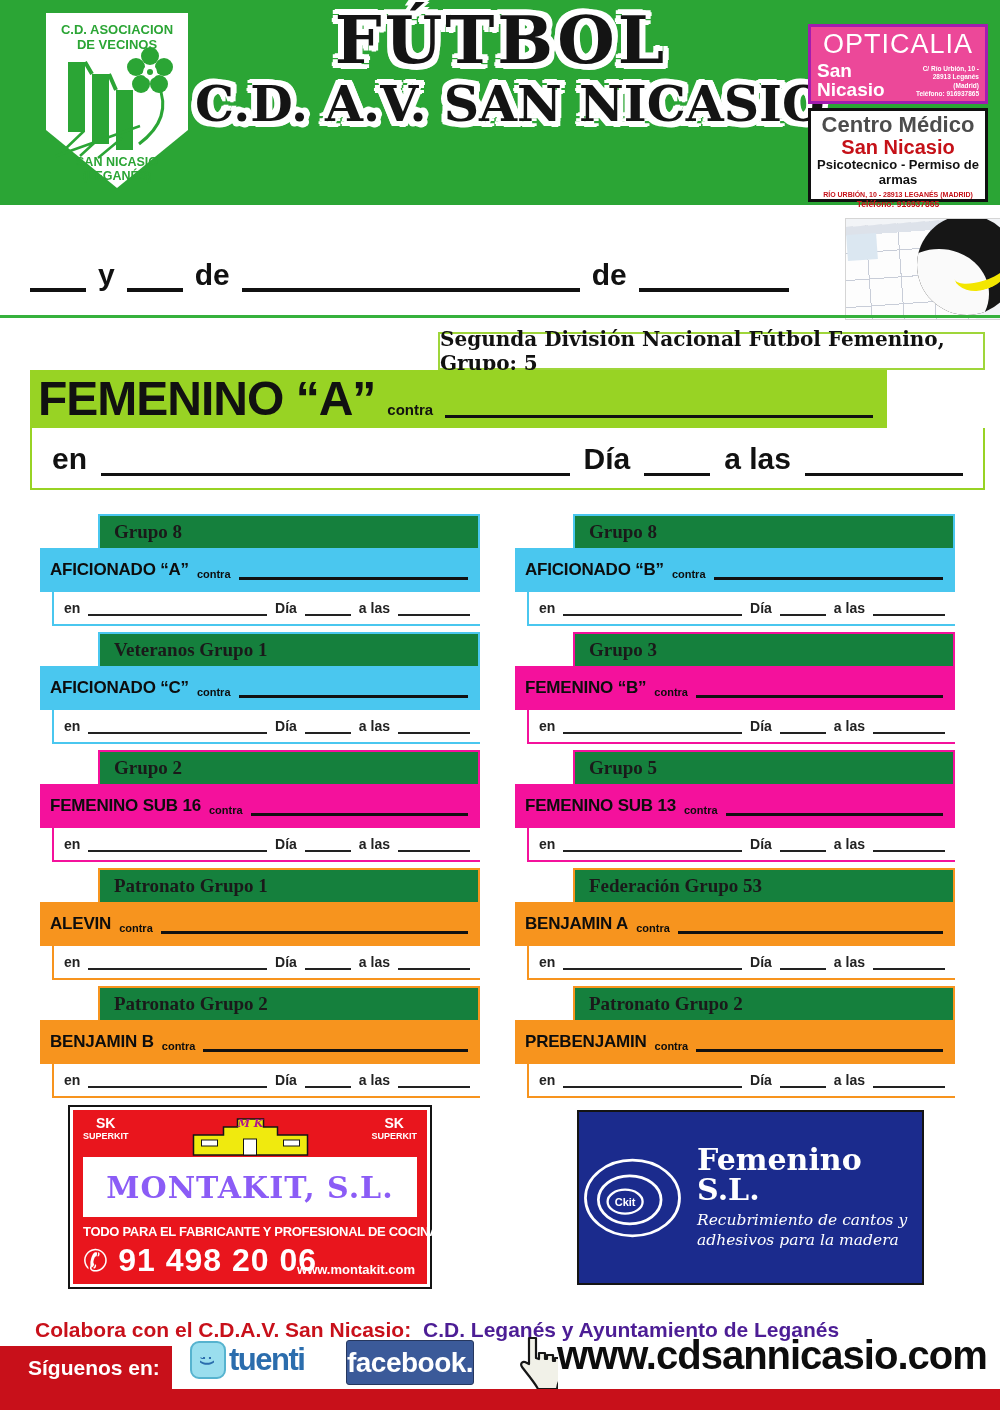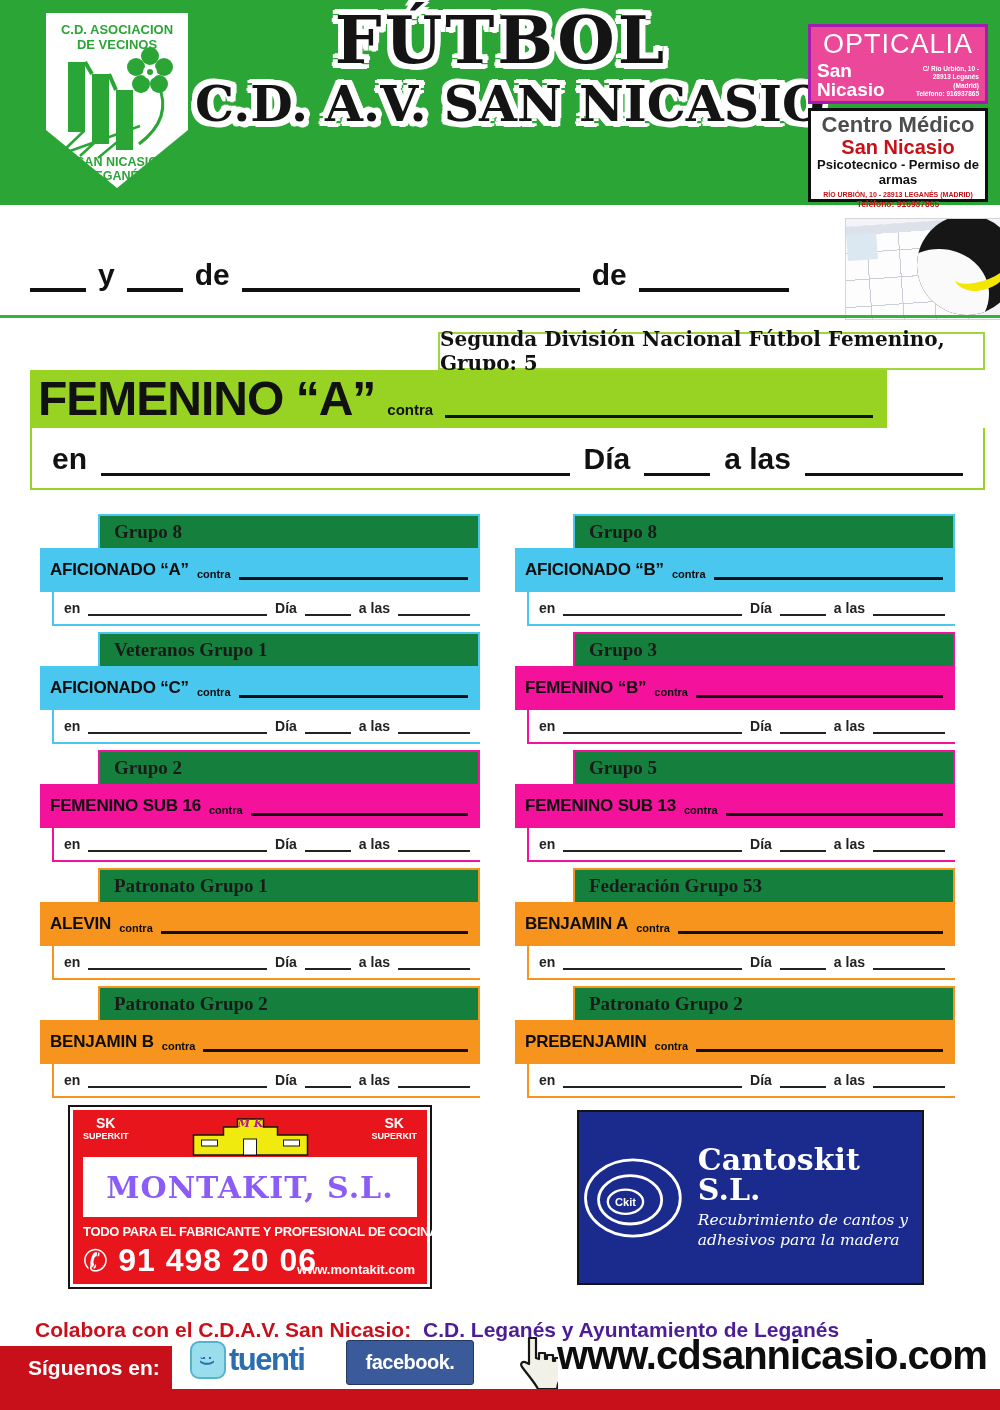--- a/index.html
+++ b/index.html
@@ -114,21 +114,21 @@
             display:flex;align-items:center;padding-left:28px;box-sizing:border-box;
             font-size:21px;font-weight:bold;}
   .tuenti{position:absolute;left:190px;top:1341px;display:flex;align-items:center;}
   .tuenti-icon{width:32px;height:34px;background:#9adeee;border:2px solid #56b3cf;border-radius:9px;
                color:#2b6dad;display:flex;align-items:center;justify-content:center;
                font-weight:bold;font-size:15px;}
   .tuenti-icon span{display:inline-block;transform:rotate(90deg);}
   .tuenti-text{font-size:31px;font-weight:bold;color:#2b6dad;letter-spacing:-1.5px;margin-left:3px;}
   .facebook{position:absolute;left:346px;top:1340px;width:126px;height:43px;background:#3b5a99;
             border:1px solid #26375e;border-radius:3px;color:#fff;display:flex;align-items:center;
-            justify-content:center;font-size:20px;font-weight:bold;letter-spacing:-0.5px;}
+            justify-content:center;font-size:28px;font-weight:bold;letter-spacing:-0.5px;}
   .hand-icon{position:absolute;left:514px;top:1334px;}
   .url{position:absolute;left:557px;top:1333px;font-size:40px;font-weight:bold;letter-spacing:-1px;color:#0d0d0d;}
   .bottom-strip{position:absolute;left:0;top:1389px;width:1000px;height:21px;background:#c8101a;}
 </style>
 </head>
 <body>
 
 <div class="page">
 
   <div class="header">
@@ -435,21 +435,21 @@
   </div>
 
   <div class="cantoskit">
     <svg width="112" height="100" viewBox="0 0 115 100">
       <ellipse cx="58" cy="50" rx="51" ry="41" stroke="#fff" stroke-width="3" fill="none"></ellipse>
       <ellipse cx="55" cy="52" rx="34" ry="26" stroke="#fff" stroke-width="3" fill="none"></ellipse>
       <ellipse cx="50" cy="54" rx="19" ry="13" stroke="#fff" stroke-width="2.5" fill="none"></ellipse>
       <text x="50" y="59" font-size="12" font-weight="bold" fill="#fff" text-anchor="middle" font-family="Liberation Sans, sans-serif">Ckit</text>
     </svg>
     <div class="ck-text">
-      <div class="ck-name">Cantoskit S.L.</div>
+      <div class="ck-name">Femenino S.L.</div>
       <div class="ck-sub">
         <div>Recubrimiento de cantos y</div>
         <div>adhesivos para la madera</div>
       </div>
     </div>
   </div>
 
   <div class="colabora">
     <span class="red">Colabora con el C.D.A.V. San Nicasio:</span>
     <span class="blk">C.D. Leganés y Ayuntamiento de Leganés</span>

